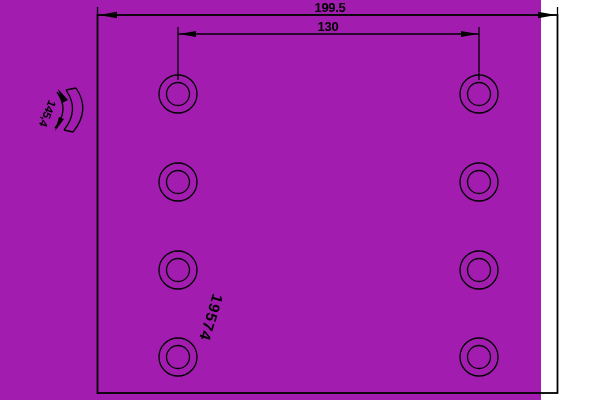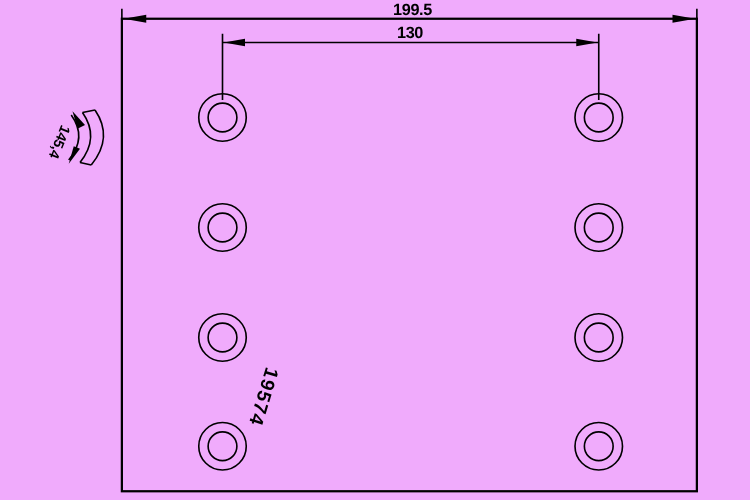--- a/index.html
+++ b/index.html
@@ -6,23 +6,23 @@
     margin: 0;
     padding: 0;
     background: #ffffff;
     width: 600px;
     height: 400px;
     overflow: hidden;
     font-family: "Liberation Sans", sans-serif;
   }
   .stage {
     position: relative;
-    width: 600px;
+    width: 541px;
     height: 400px;
-    background: #f0abfc;
+    background: #a21caf;
   }
   svg { display: block; }
   .outline {
     fill: none;
     stroke: #000000;
     stroke-width: 1.8;
   }
   .thinline {
     fill: none;
     stroke: #000000;

